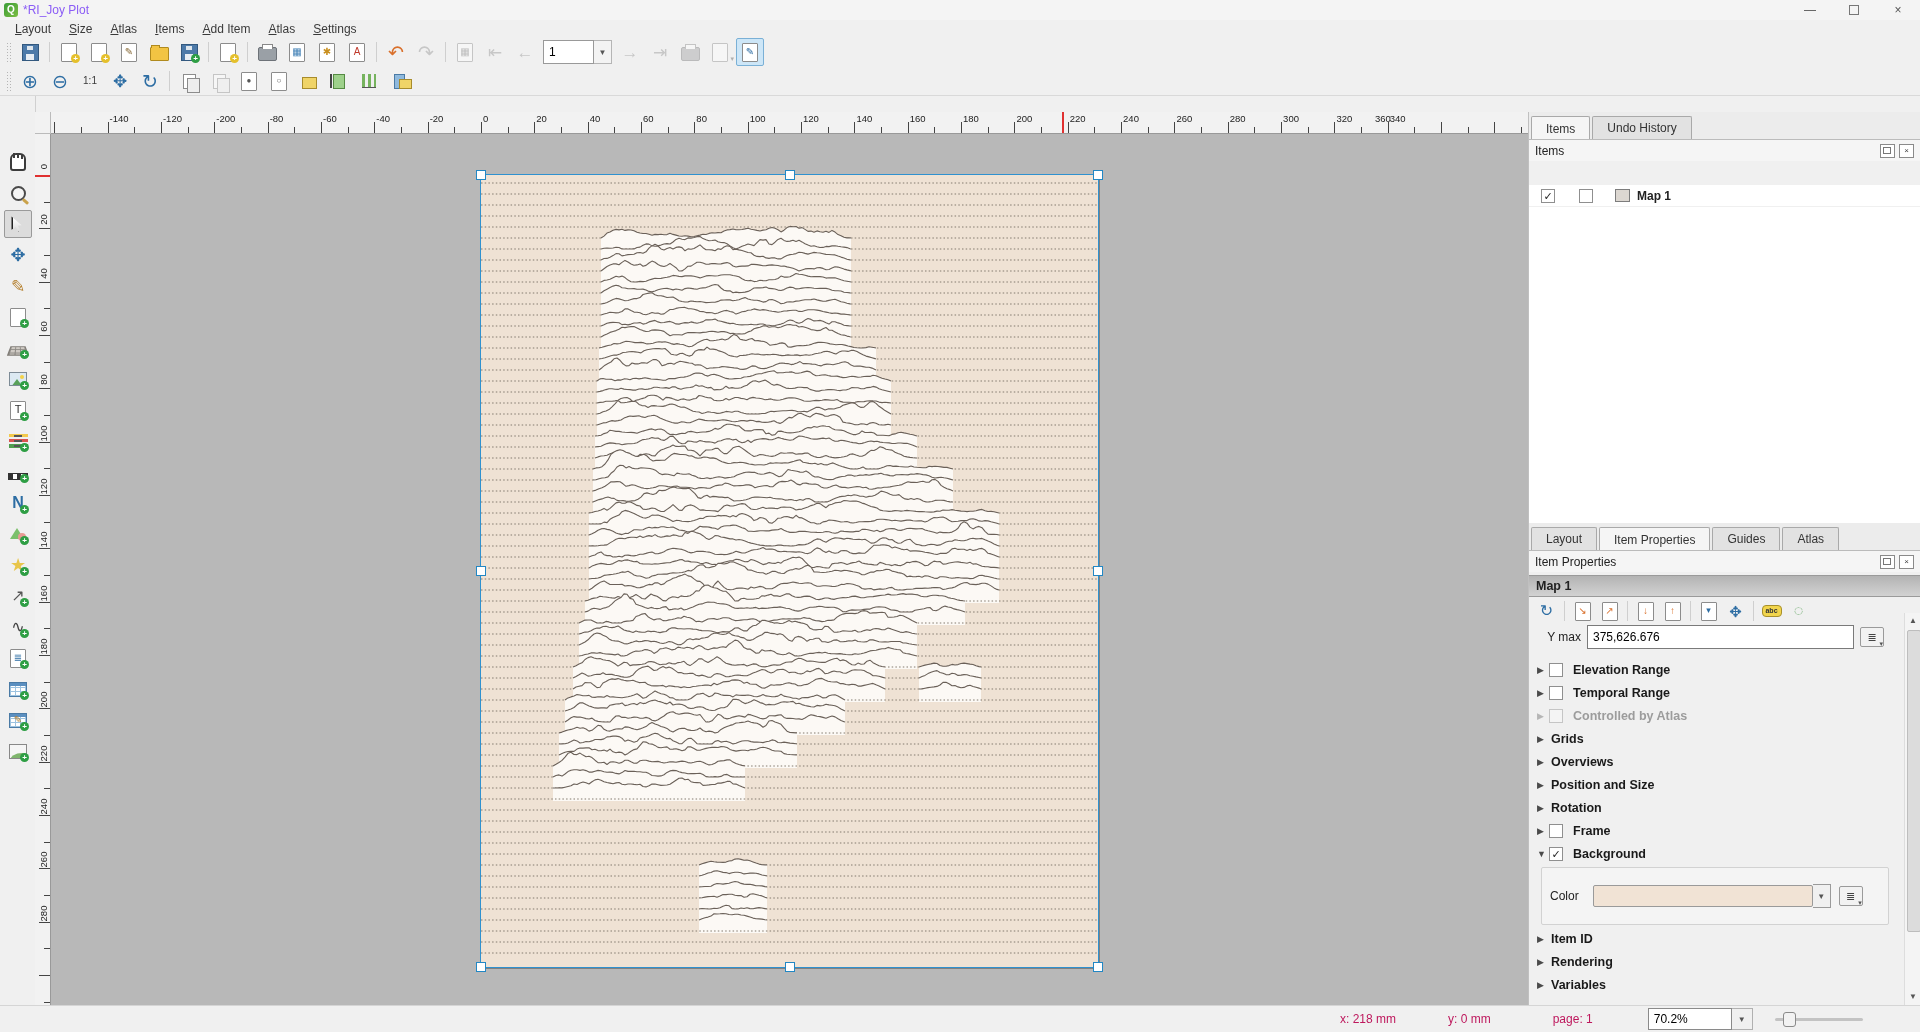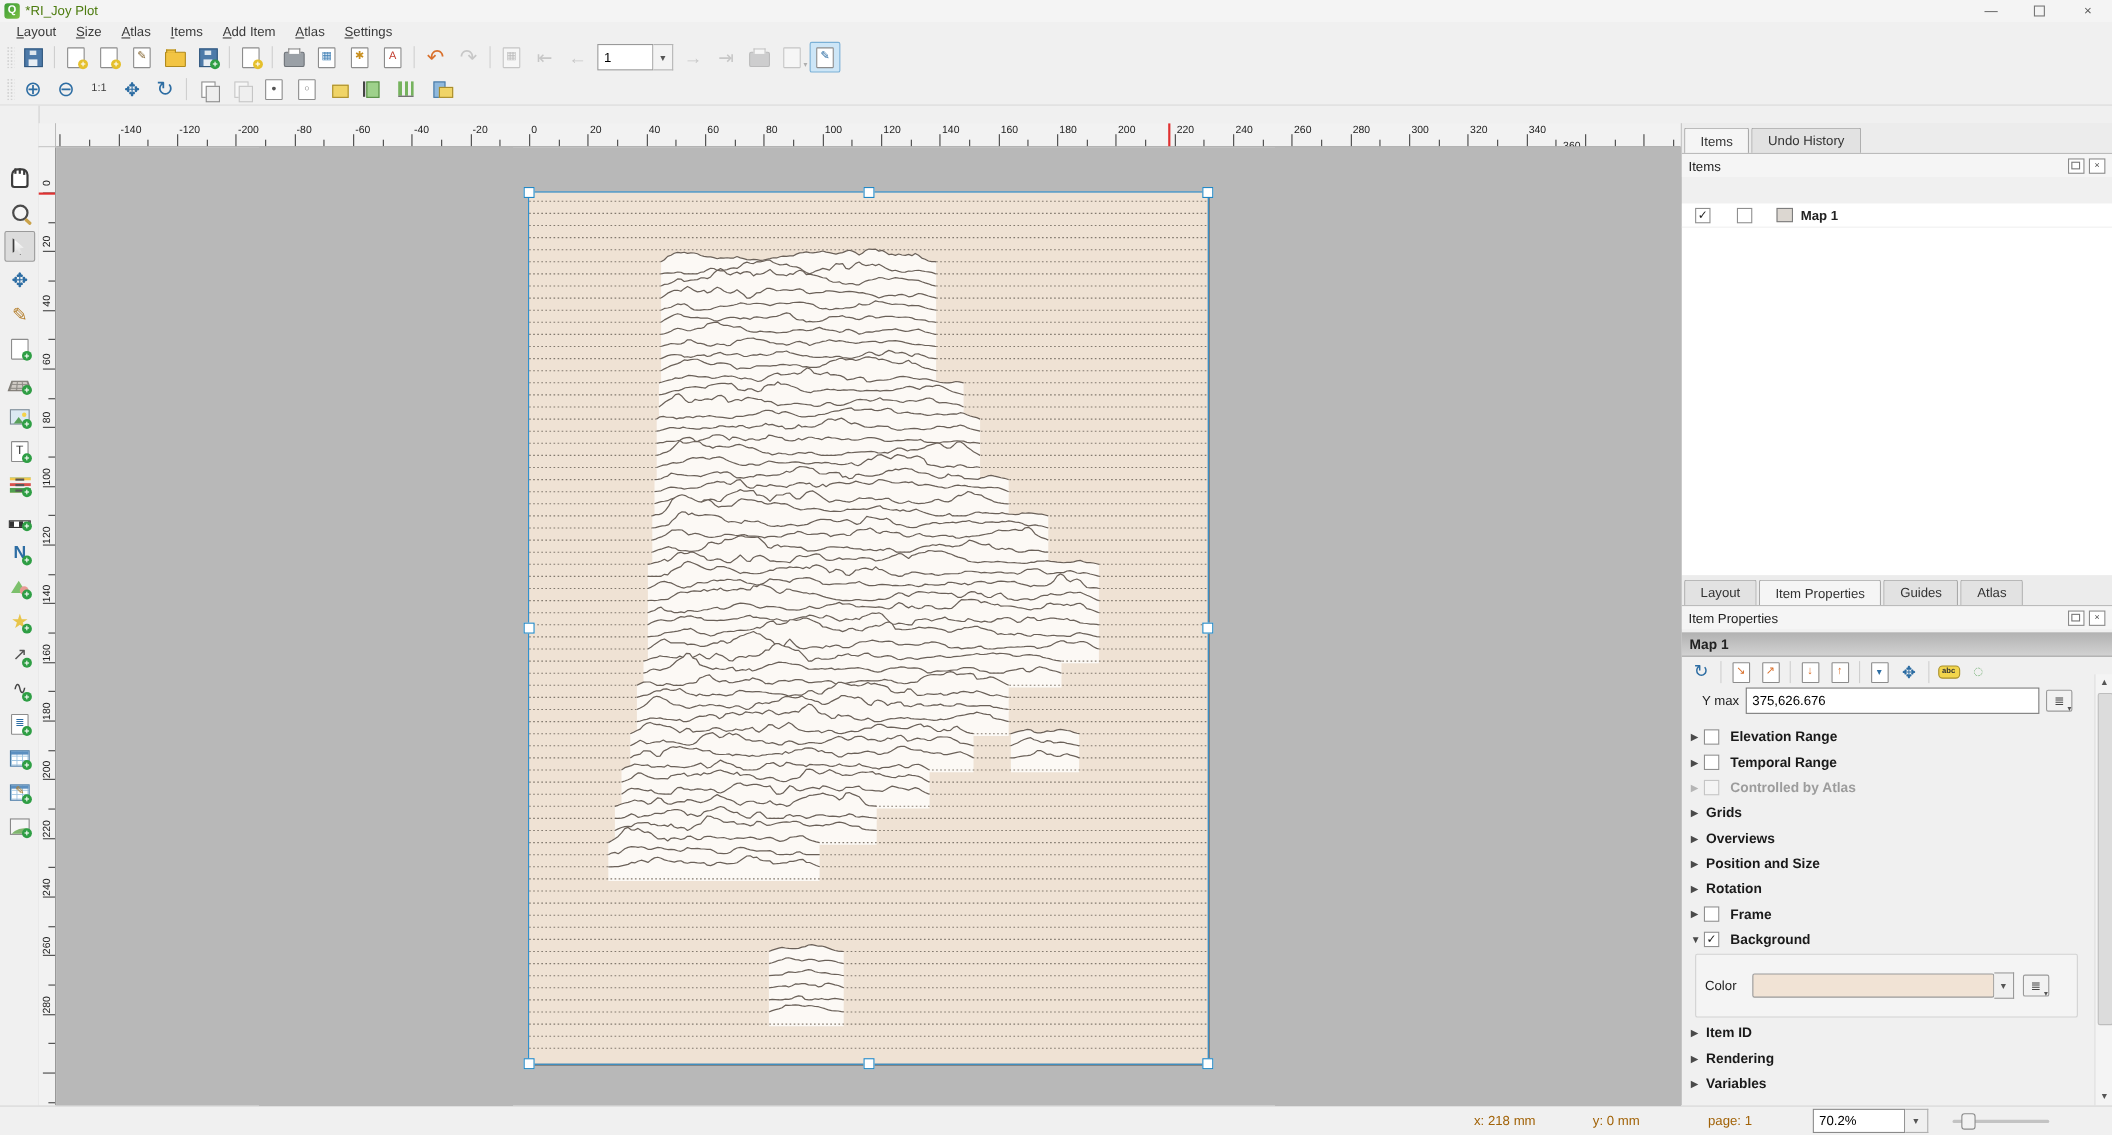--- a/index.html
+++ b/index.html
@@ -1,20 +1,20 @@
 <!DOCTYPE html>
 <html><head>
 <meta charset="utf-8">
 <style>
   html,body{margin:0;padding:0;background:#666;}
   #app{position:relative;width:1920px;height:1032px;background:#f0f0f0;font-family:"Liberation Sans",sans-serif;font-size:12px;color:#222;overflow:hidden;user-select:none;}
   
   #titlebar{position:absolute;left:0;top:0;width:1920px;height:20px;background:#f4f4f4;display:flex;align-items:center;}
   #qgis-logo{width:14px;height:14px;margin:0 5px 0 4px;border-radius:3px;background:linear-gradient(135deg,#3a9c37,#7dbf44);color:#fff;font-weight:bold;font-size:10px;line-height:14px;text-align:center;}
-  #win-title{font-size:12px;color:#4d7c0f;}
+  #win-title{font-size:12px;color:#8b5cf6;}
   #win-btns{margin-left:auto;display:flex;height:100%;}
   .win-btn{width:44px;height:20px;display:flex;align-items:center;justify-content:center;color:#555;font-size:12px;}
   .win-btn .maxsq{width:8px;height:8px;border:1px solid #777;}
   
   #menubar{position:absolute;left:0;top:20px;width:1920px;height:17px;background:#f0f0f0;display:flex;align-items:center;padding-left:6px;box-sizing:border-box;}
   .menu-item{padding:1px 9px;color:#3a3a3a;font-size:12px;}
   .menu-item::first-letter{text-decoration:underline;}
   
   .toolbar{position:absolute;left:0;width:1920px;background:#f0f0f0;display:flex;align-items:center;padding-left:4px;box-sizing:border-box;}
   #toolbar1{top:37px;height:30px;}
@@ -125,21 +125,21 @@
   #bg-groupbox{margin:2px 8px 4px 12px;width:348px;height:58px;border:1px solid #d2d2d2;border-radius:2px;background:#f4f4f4;display:flex;align-items:center;padding:0 8px;box-sizing:border-box;}
   #color-swatch-wrap{display:flex;align-items:center;margin-left:14px;}
   #color-swatch{width:218px;height:20px;border:1px solid #9a9a9a;border-radius:2px;}
   #color-dd{width:17px;height:22px;border:1px solid #9a9a9a;border-left:none;background:#f0f0f0;font-size:8px;color:#555;display:flex;align-items:center;justify-content:center;}
   
   #vscroll{position:absolute;right:0px;width:16px;background:#f4f4f4;border-left:1px solid #ddd;box-sizing:border-box;}
   #vscroll .arr{position:absolute;left:0;width:16px;height:16px;font-size:8px;color:#555;text-align:center;line-height:16px;}
   #vscroll .thumb{position:absolute;left:2px;width:12px;background:#dcdcdc;border:1px solid #bdbdbd;border-radius:2px;}
   
   #statusbar{position:absolute;left:0;top:1005px;width:1920px;height:27px;background:#f0f0f0;border-top:1px solid #d5d5d5;display:flex;align-items:center;box-sizing:border-box;}
-  .status-text{color:#a16207;font-size:12px;}
+  .status-text{color:#be185d;font-size:12px;}
   #zoom-combo{display:flex;align-items:center;margin-left:55px;}
   #zoom-input{width:75px;height:18px;border:1px solid #8a8a8a;background:#fff;font:12px "Liberation Sans",sans-serif;padding-left:5px;}
   #zoom-dd{width:20px;height:20px;border:1px solid #b0b0b0;border-left:none;background:#f0f0f0;font-size:8px;color:#555;display:flex;align-items:center;justify-content:center;}
   #zoom-slider{position:relative;width:88px;height:20px;margin-left:22px;}
   #zoom-slider .track{position:absolute;left:0;top:9px;width:100%;height:3px;background:#c3c3c3;border-radius:2px;}
   #zoom-slider .thumb{position:absolute;left:8px;top:3px;width:11px;height:13px;background:#f2f2f2;border:1px solid #8a8a8a;border-radius:3px;}
 </style>
 </head>
 <body>
 
@@ -456,21 +456,21 @@
       <div class="rlab-t" style="left: 858.72px;">160</div>
       <div class="rlab-t" style="left: 912.06px;">180</div>
       <div class="rlab-t" style="left: 965.4px;">200</div>
       <div class="rlab-t" style="left: 1018.74px;">220</div>
       <div class="rlab-t" style="left: 1072.08px;">240</div>
       <div class="rlab-t" style="left: 1125.42px;">260</div>
       <div class="rlab-t" style="left: 1178.76px;">280</div>
       <div class="rlab-t" style="left: 1232.1px;">300</div>
       <div class="rlab-t" style="left: 1285.44px;">320</div>
       <div class="rlab-t" style="left: 1338.78px;">340</div>
-      <div class="rlab-t" style="left: 1370px; margin-top: 14px;">360</div>
+      <div class="rlab-t" style="left: 1324px;">360</div>
       <div id="marker-top" style="left: 1011.41px;"></div>
     </div>
   <div id="ruler-left">
       <div class="tick-l" style="top: 41px; width: 11px;"></div>
       <div class="tick-l" style="top: 67.67px; width: 6px;"></div>
       <div class="tick-l" style="top: 94.34px; width: 11px;"></div>
       <div class="tick-l" style="top: 121.01px; width: 6px;"></div>
       <div class="tick-l" style="top: 147.68px; width: 11px;"></div>
       <div class="tick-l" style="top: 174.35px; width: 6px;"></div>
       <div class="tick-l" style="top: 201.02px; width: 11px;"></div>

